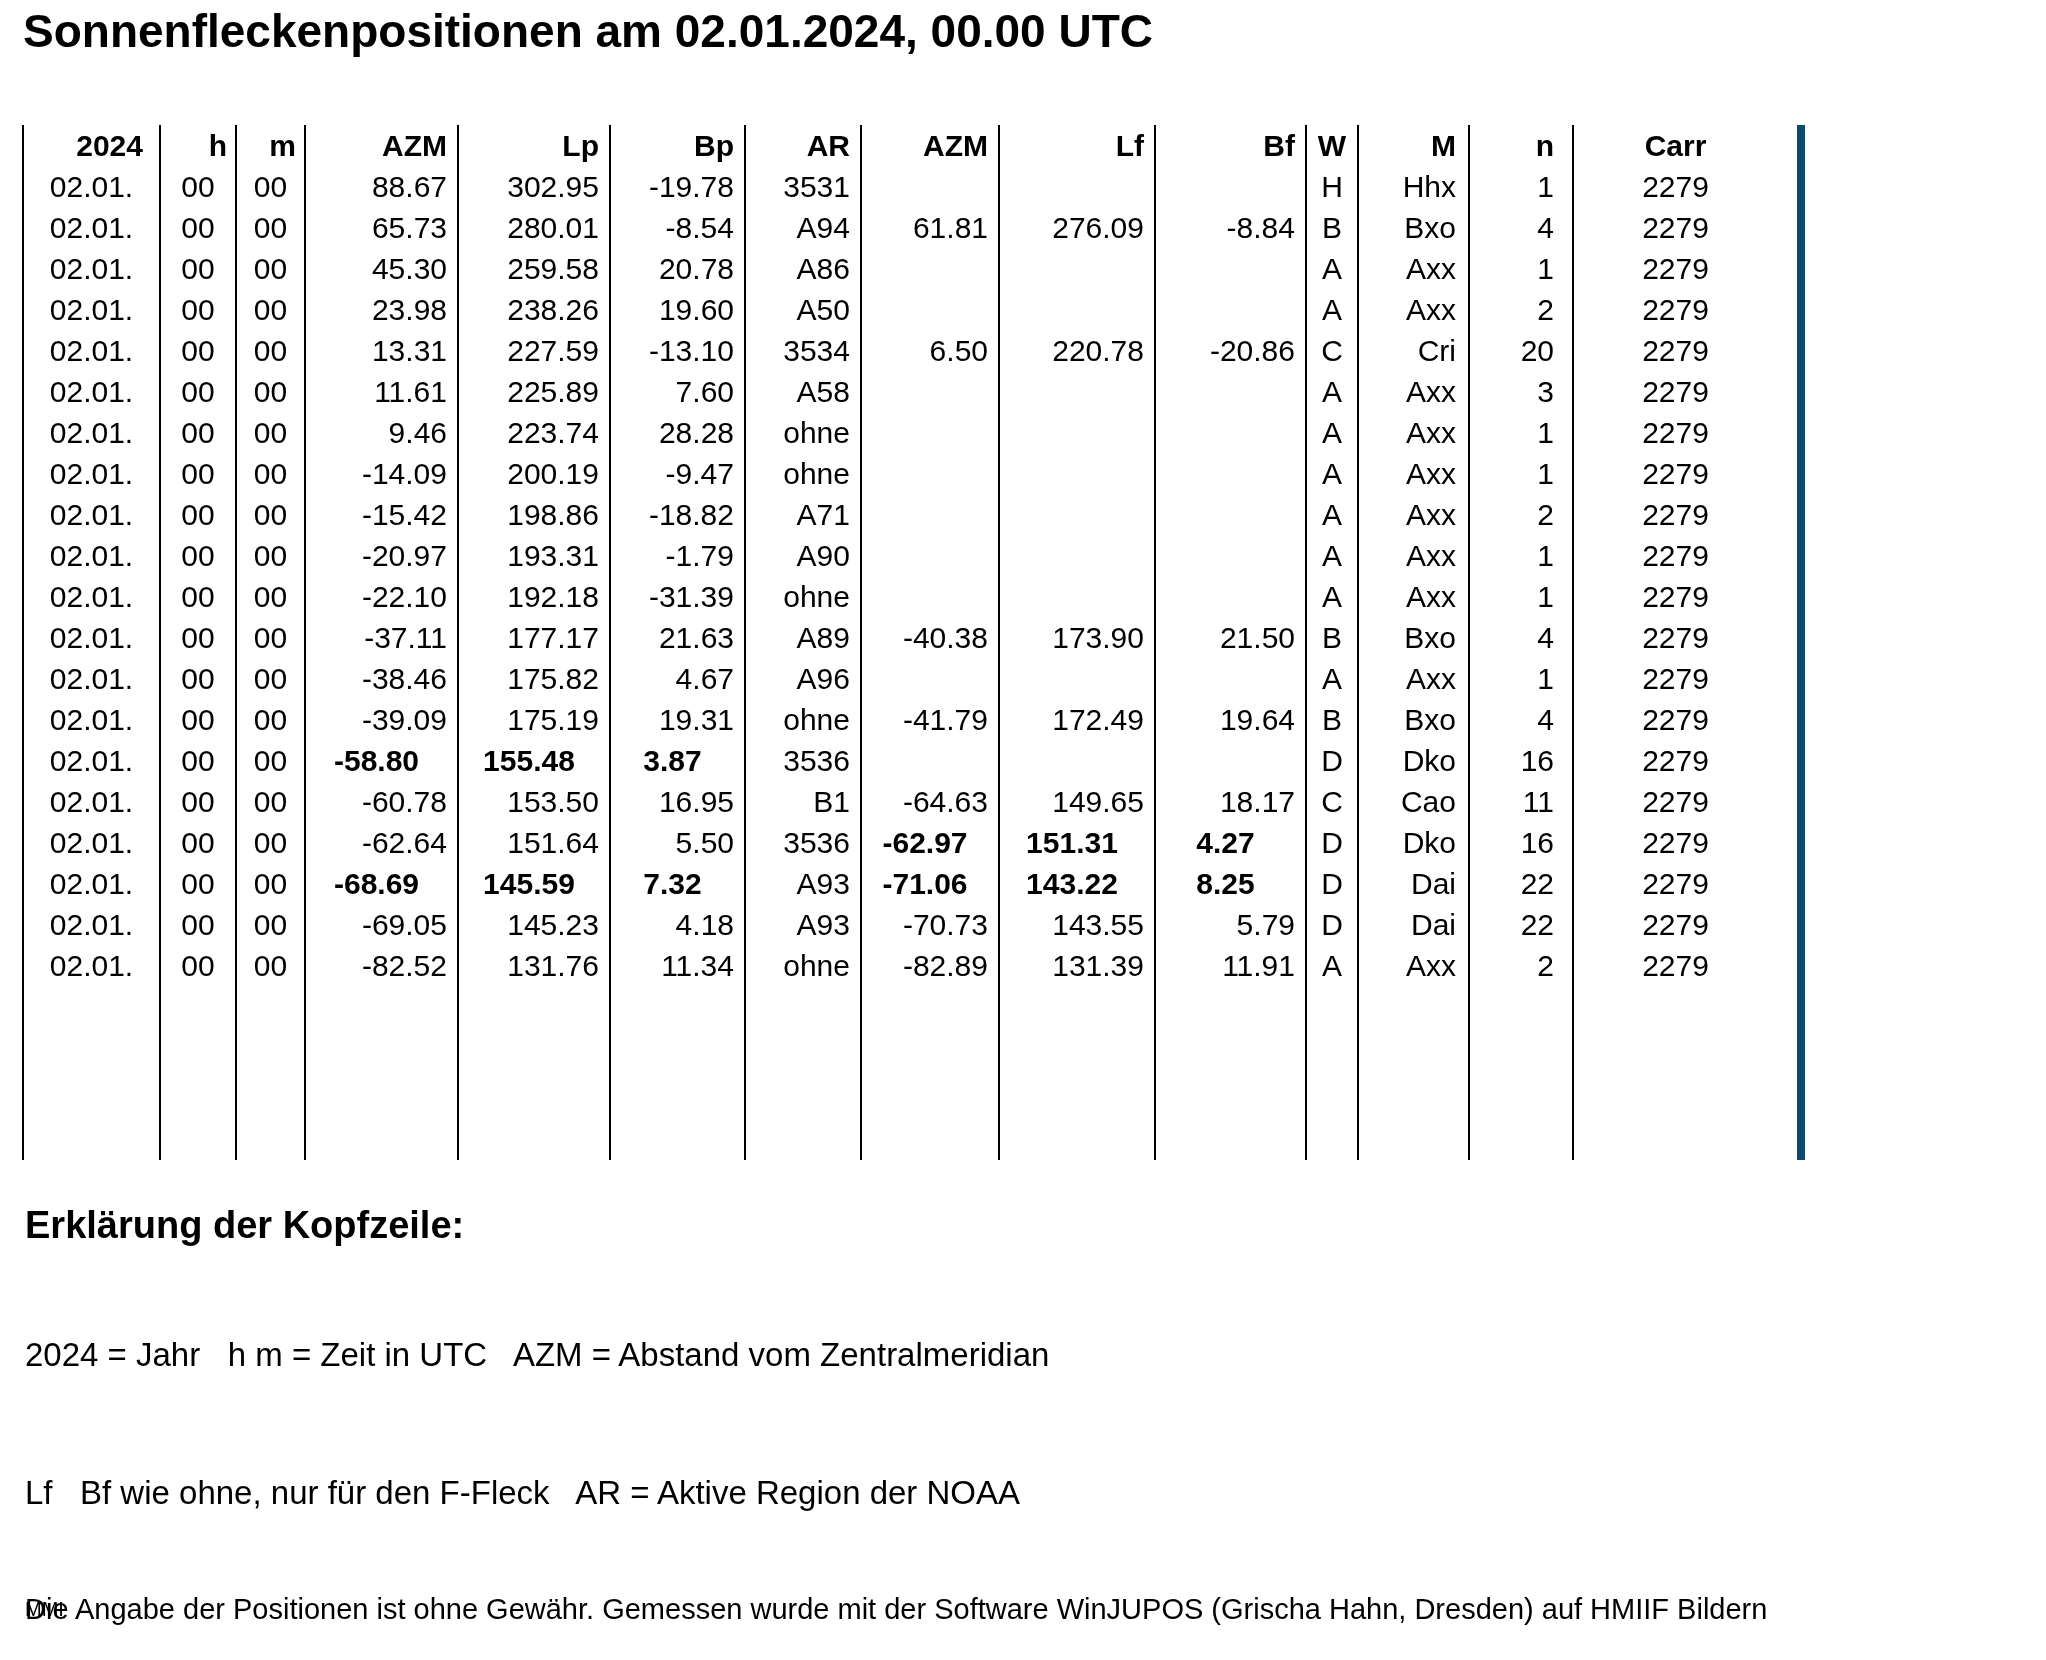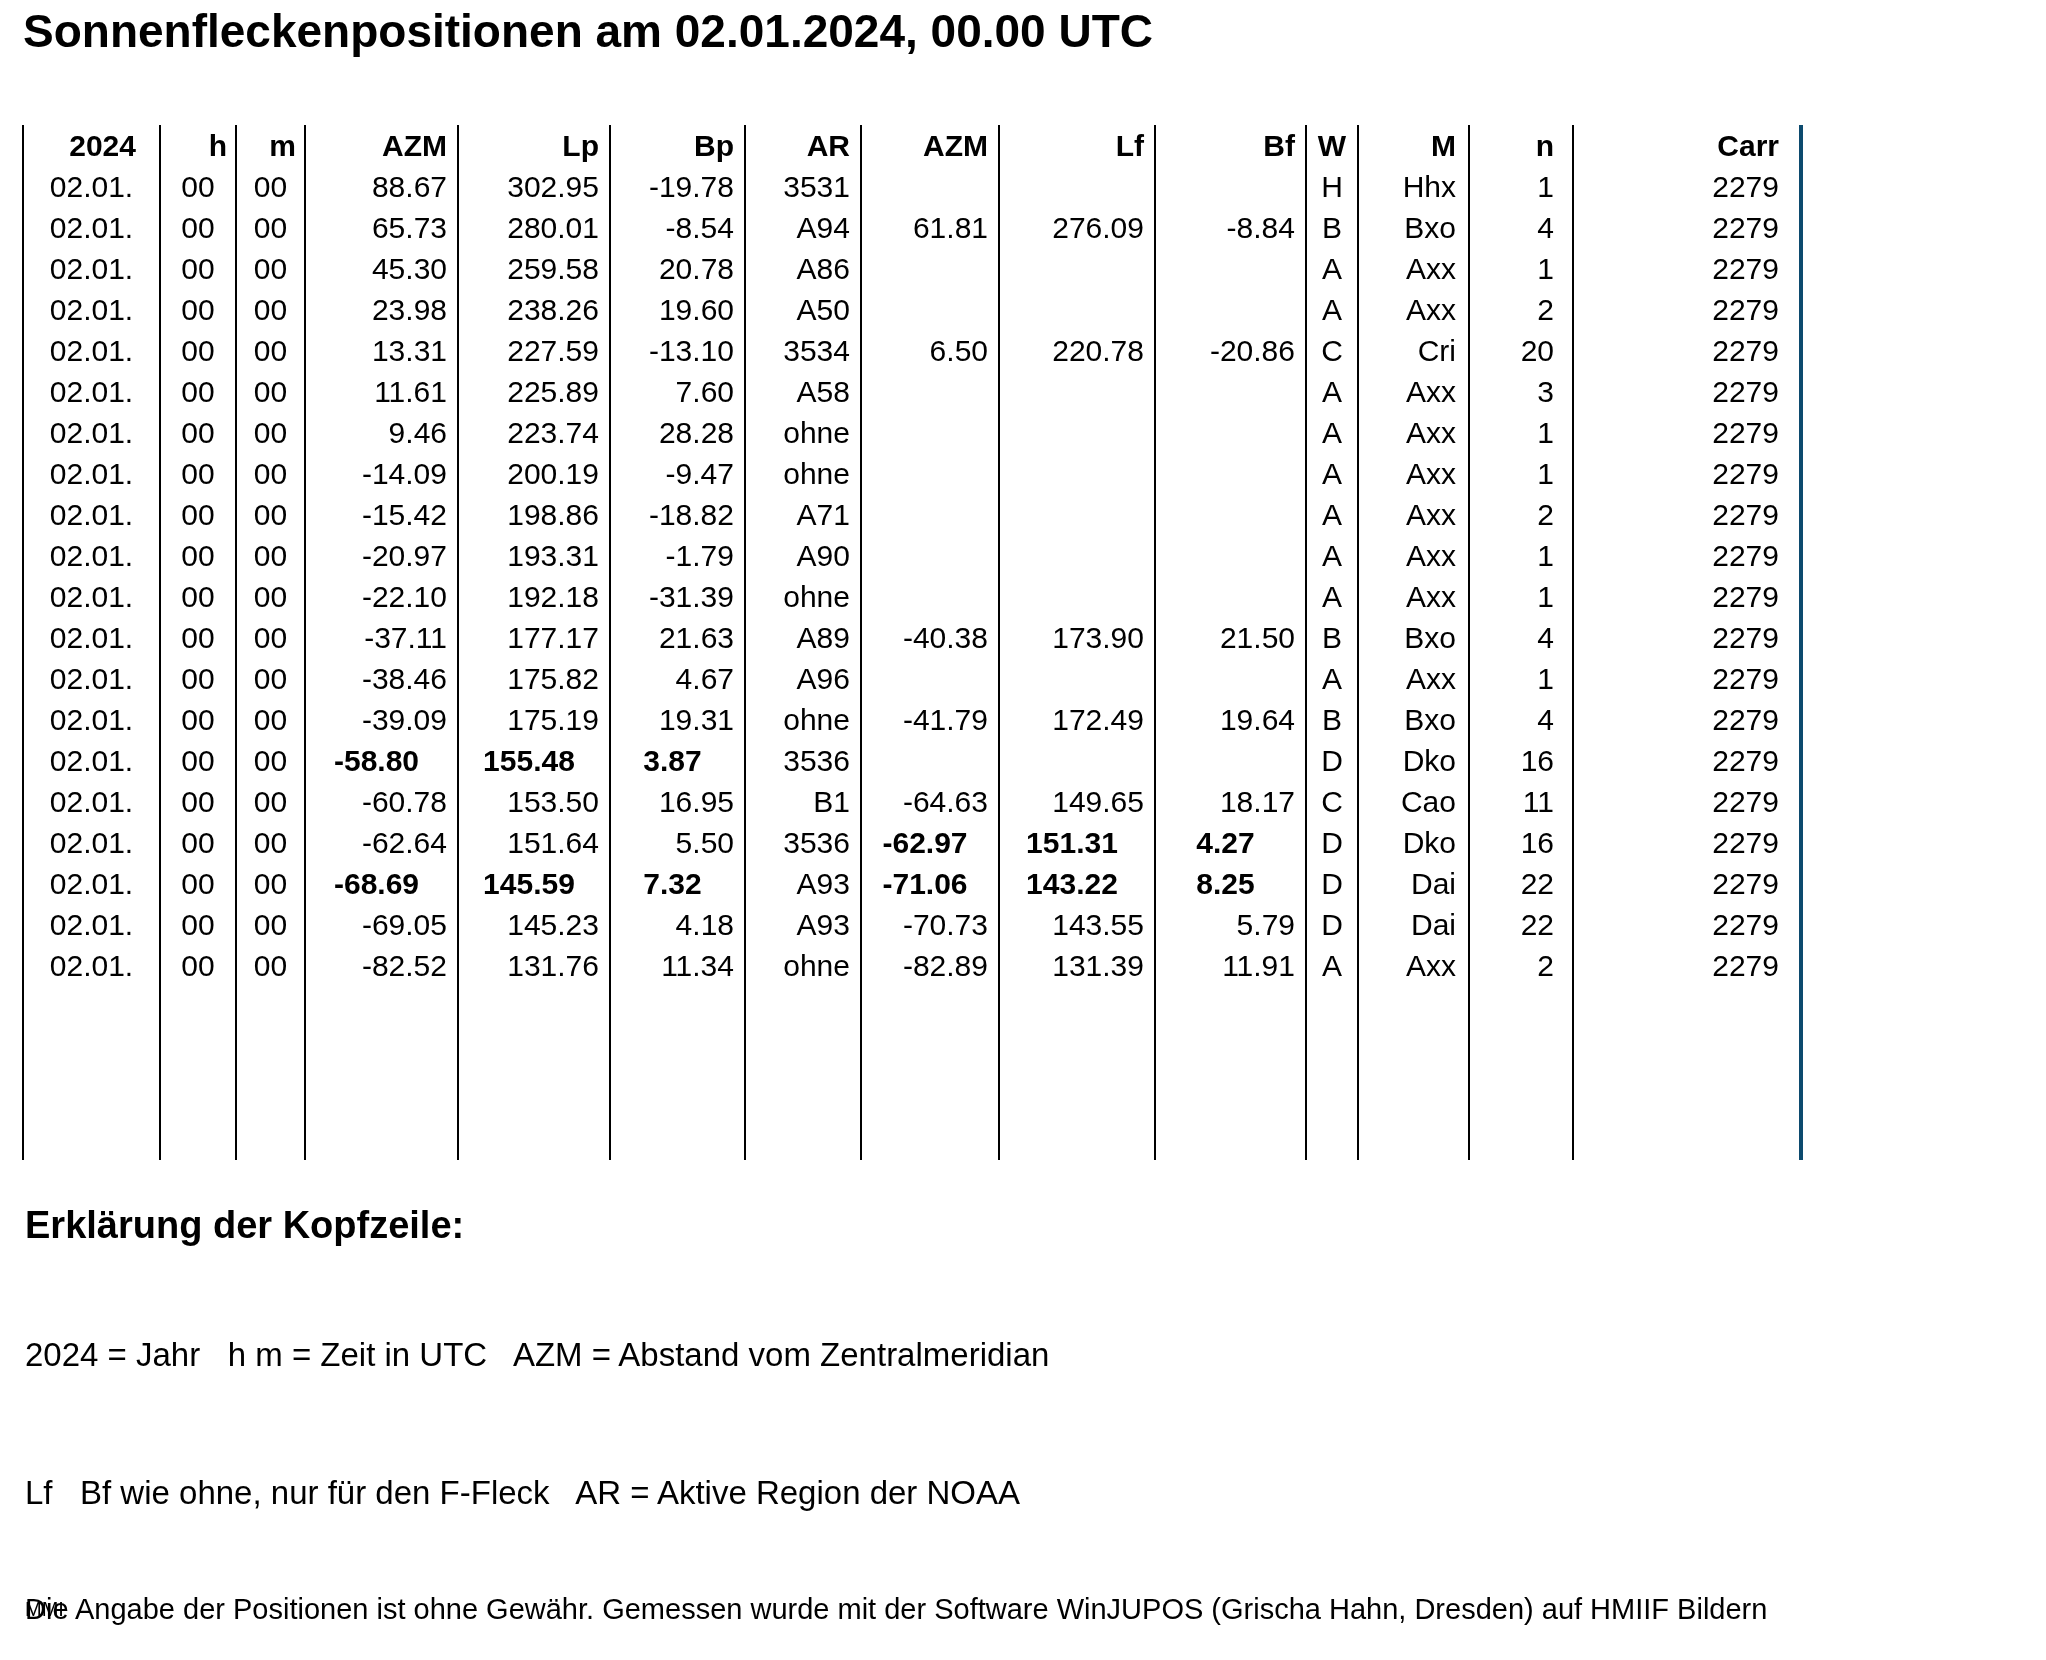--- a/index.html
+++ b/index.html
@@ -14,27 +14,27 @@
     font-size:46px;font-weight:bold;white-space:pre;
   }
   .table-wrap{position:absolute;left:22px;top:125px;}
   table{border-collapse:collapse;table-layout:fixed;font-size:30px;}
   th,td{
     height:41px;line-height:41px;padding:0 10px 0 0;
     border-left:2px solid #000;white-space:nowrap;overflow:visible;
     text-align:right;font-weight:normal;
   }
   th{font-weight:bold;}
-  th.col0{padding-right:23px;}
+  th.col0{padding-right:16px;}
   th.col1,th.col2{padding-right:8px;}
   td.col0,td.col1,td.col2{text-align:center;padding-right:0;}
   th.col10,td.col10{text-align:center;padding-right:0;}
   .col11{padding-right:12px;}
   .col12{padding-right:18px;}
-  .col13{padding-right:20px;border-right:4px solid #0c4a6e;}
+  .col13{padding-right:20px;border-right:8px solid #0c4a6e;text-align:center;}
   td.b{font-weight:bold;text-align:center;}
   tr.filler td{height:174px;}
   .expl-heading{
     position:absolute;left:25px;top:1204px;
     font-size:38px;font-weight:bold;white-space:pre;
   }
   .expl-lines{
     position:absolute;left:25px;top:1240px;
     font-size:33px;line-height:46px;white-space:pre;
   }

